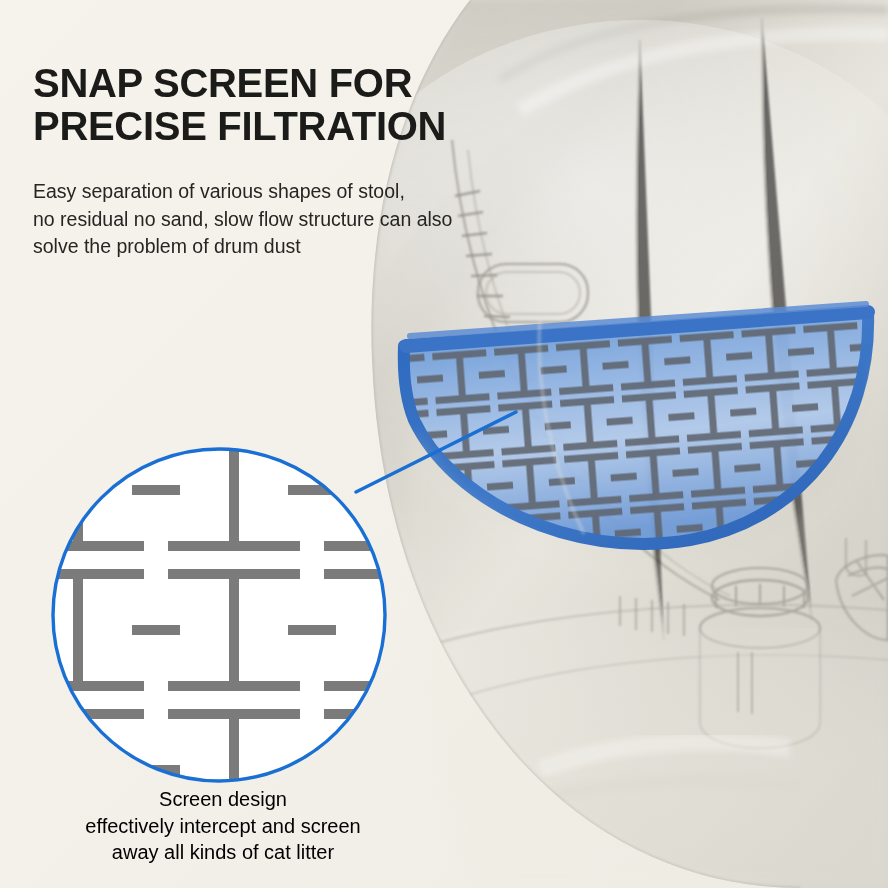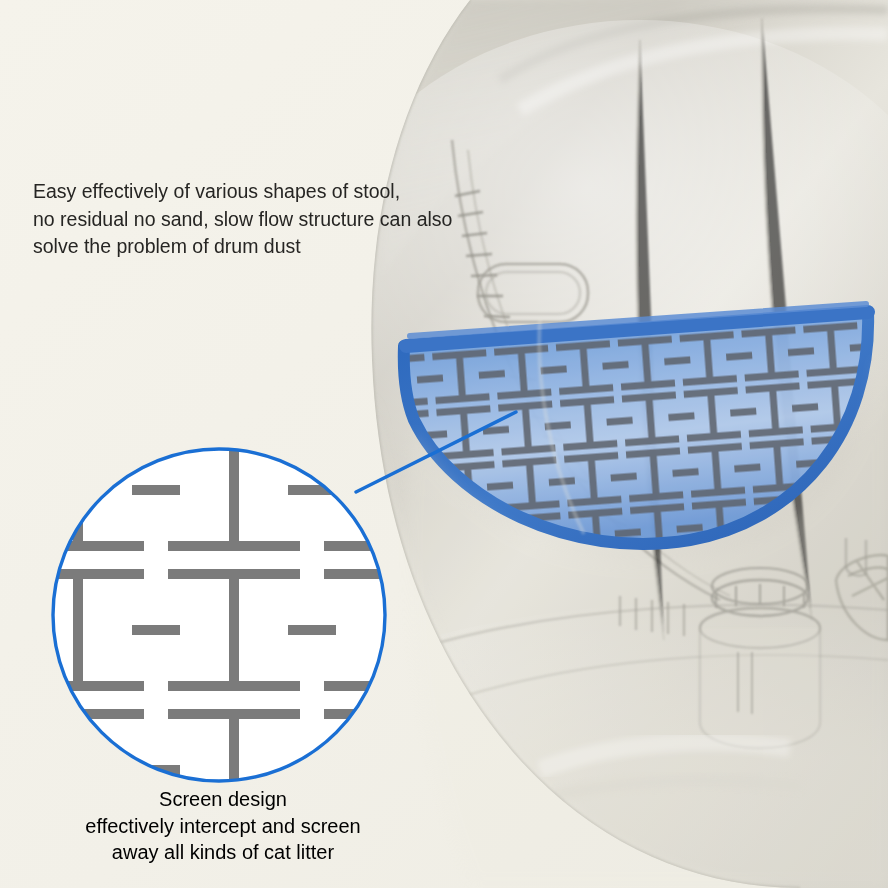--- a/index.html
+++ b/index.html
@@ -333,20 +333,22 @@
 
     <g>
       <circle cx="219" cy="615" r="166" fill="#ffffff"></circle>
       <g clip-path="url(#zoomCircleClip)">
         <rect x="40" y="430" width="370" height="370" fill="url(#meshZoom)"></rect>
       </g>
       <circle cx="219" cy="615" r="166" fill="none" stroke="#1a6fd4" stroke-width="3.4"></circle>
     </g>
   </svg>
 
-  <p class="subcopy">Easy effectively of various shapes of stool,
+  <h1 class="headline">SNAP SCREEN FOR
+PRECISE FILTRATION</h1>
+  <p class="subcopy">Easy separation of various shapes of stool,
 no residual no sand, slow flow structure can also
 solve the problem of drum dust</p>
   <p class="caption">Screen design
 effectively intercept and screen
 away all kinds of cat litter</p>
 
 </div>
 
 </body></html>

